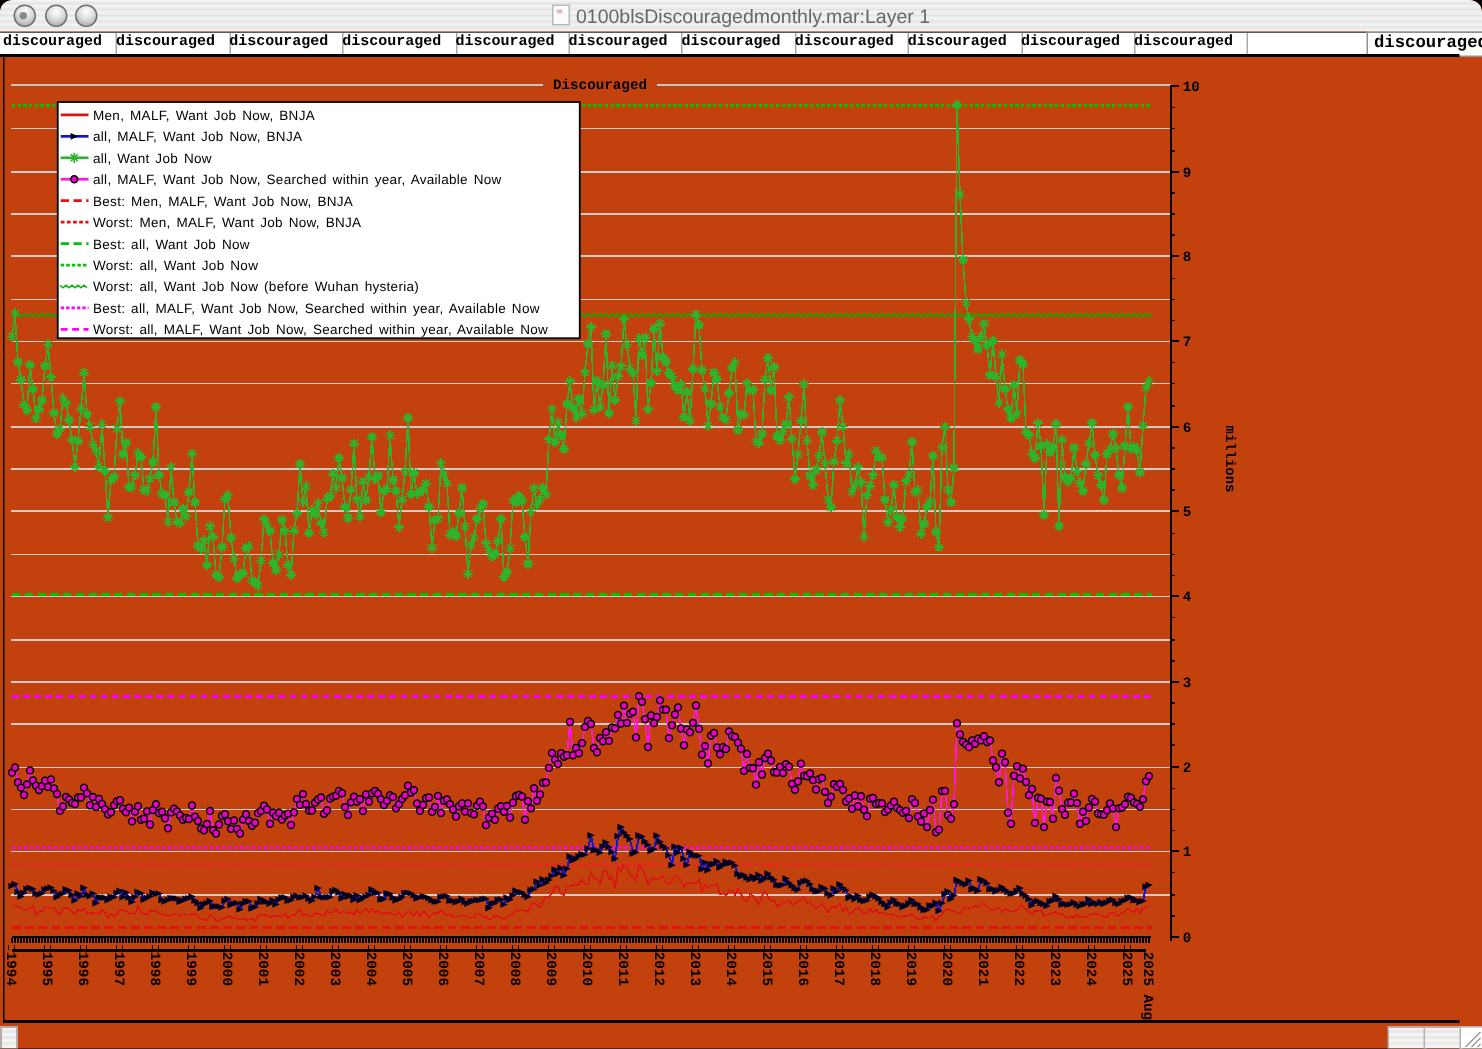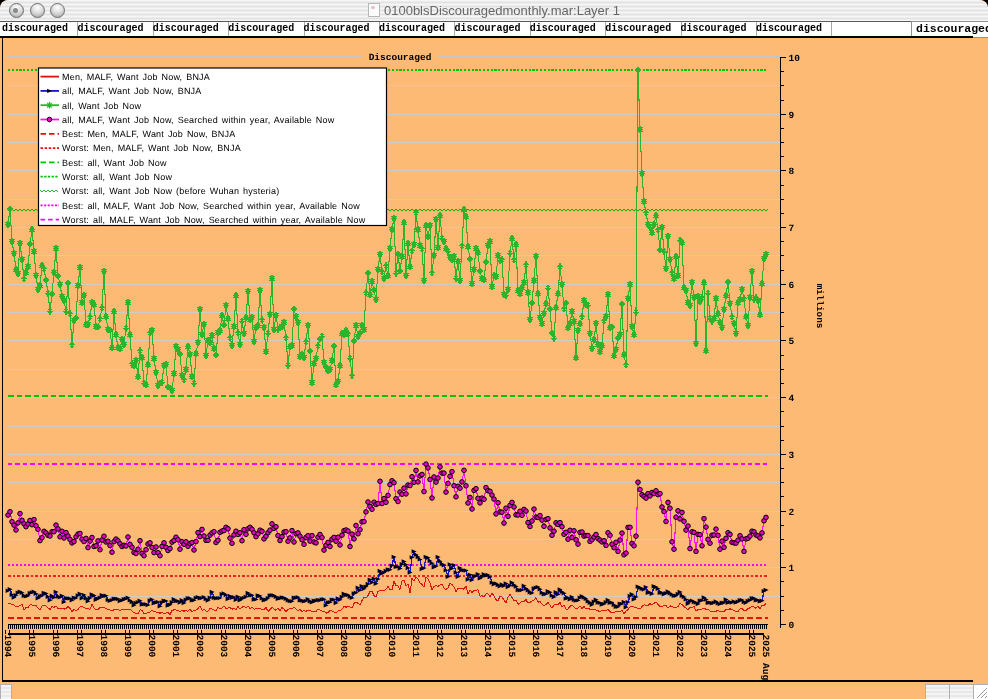--- a/index.html
+++ b/index.html
@@ -1,14 +1,14 @@
 <!DOCTYPE html>
 <html><head><meta charset="utf-8"><style>
 html,body{margin:0;padding:0;background:#000;width:988px;height:699px;overflow:hidden}
-#win{position:absolute;left:0;top:0;width:988px;height:699px;background:#fdba74;transform:translateZ(0);
+#win{position:absolute;left:0;top:0;width:988px;height:699px;background:#c2410c;transform:translateZ(0);
 border-radius:8px 8px 0 0;overflow:hidden;font-family:"Liberation Sans",sans-serif}
 #tbar{position:absolute;left:0;top:0;width:988px;height:21px;
 background:repeating-linear-gradient(180deg,#f6f6f6 0 1px,#ececec 1px 2px,#e2e2e2 2px 3px,#ededed 3px 4px);
 border-bottom:1px solid #5a5a5a;border-radius:8px 8px 0 0}
 .btn{position:absolute;top:3px;width:13px;height:13px;border-radius:50%;
 border:1px solid #6e6e6e;background:radial-gradient(circle at 50% 28%,#ffffff,#dedede 45%,#9d9d9d 100%)}
 #ttl{position:absolute;top:3px;left:0;width:988px;text-align:center;
 font-size:13px;color:#676767;letter-spacing:0}
 #tabs{position:absolute;left:0;top:22px;width:988px;height:14px;background:#fff;
 font-family:"Liberation Mono",monospace;font-size:10px;font-weight:bold}

